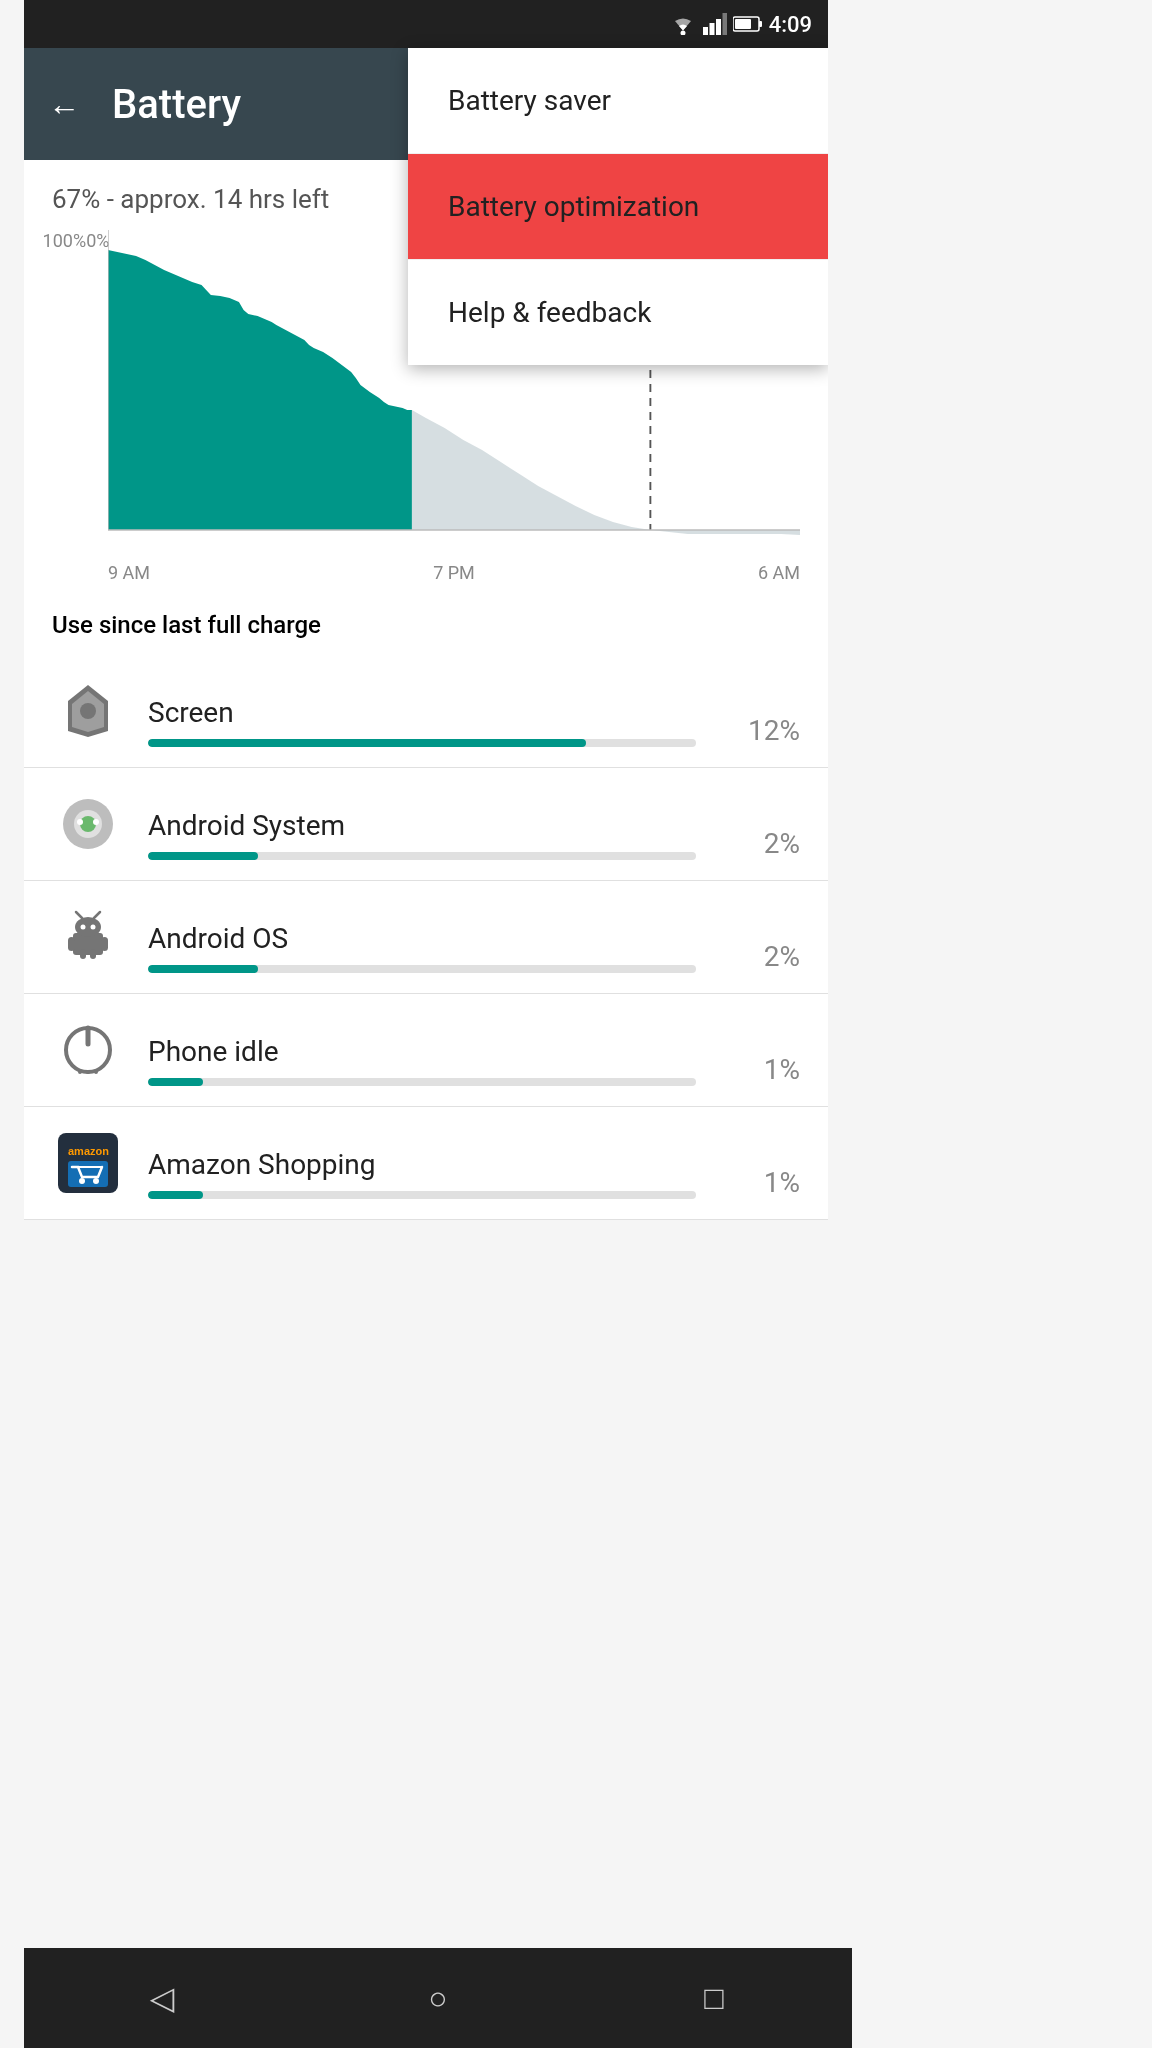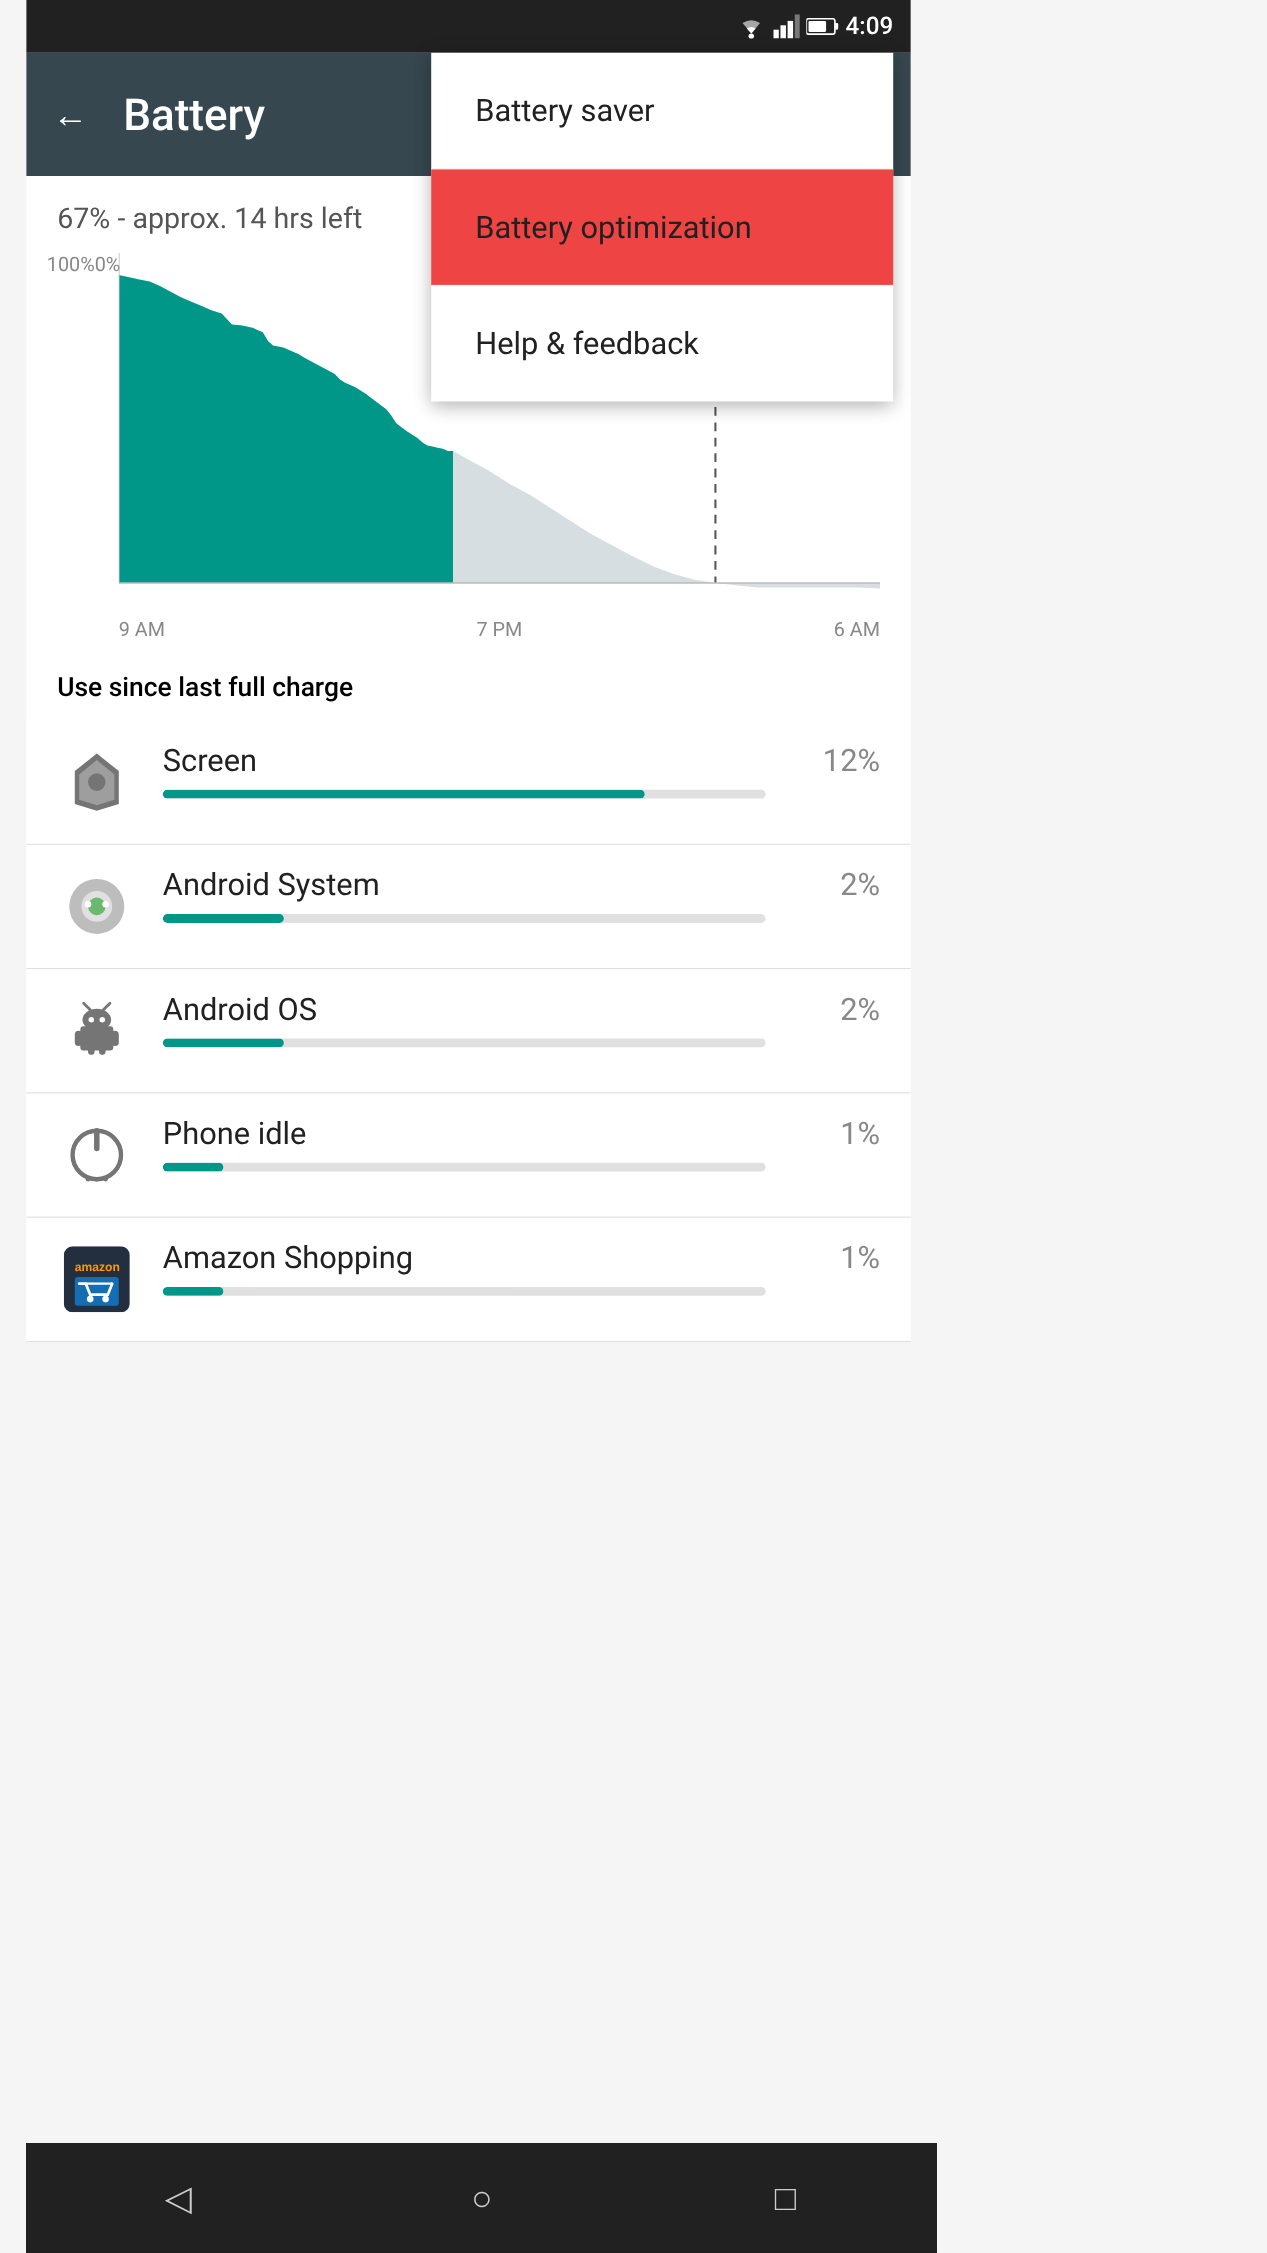--- a/index.html
+++ b/index.html
@@ -92,21 +92,21 @@
       color: #000000;
       font-weight: 500;
     }
 
     
     .usage-list {
       background: #fff;
     }
     .usage-item {
       display: flex;
-      align-items: flex-start;
+      align-items: flex-end;
       padding: 20px 28px;
       border-bottom: 1px solid #e0e0e0;
       gap: 24px;
     }
     .usage-icon {
       width: 72px;
       height: 72px;
       display: flex;
       align-items: center;
       justify-content: center;
@@ -135,21 +135,21 @@
       font-size: 28px;
       color: #888;
       min-width: 80px;
       text-align: right;
     }
 
     
     .dropdown-overlay {
       position: absolute;
       top: 48px;
-      right: 16px;
+      right: 0;
       width: 420px;
       background: #fff;
       box-shadow: 0 4px 16px rgba(0,0,0,0.3);
       z-index: 100;
     }
     .dropdown-item {
       padding: 36px 40px;
       font-size: 28px;
       color: #212121;
       cursor: pointer;

